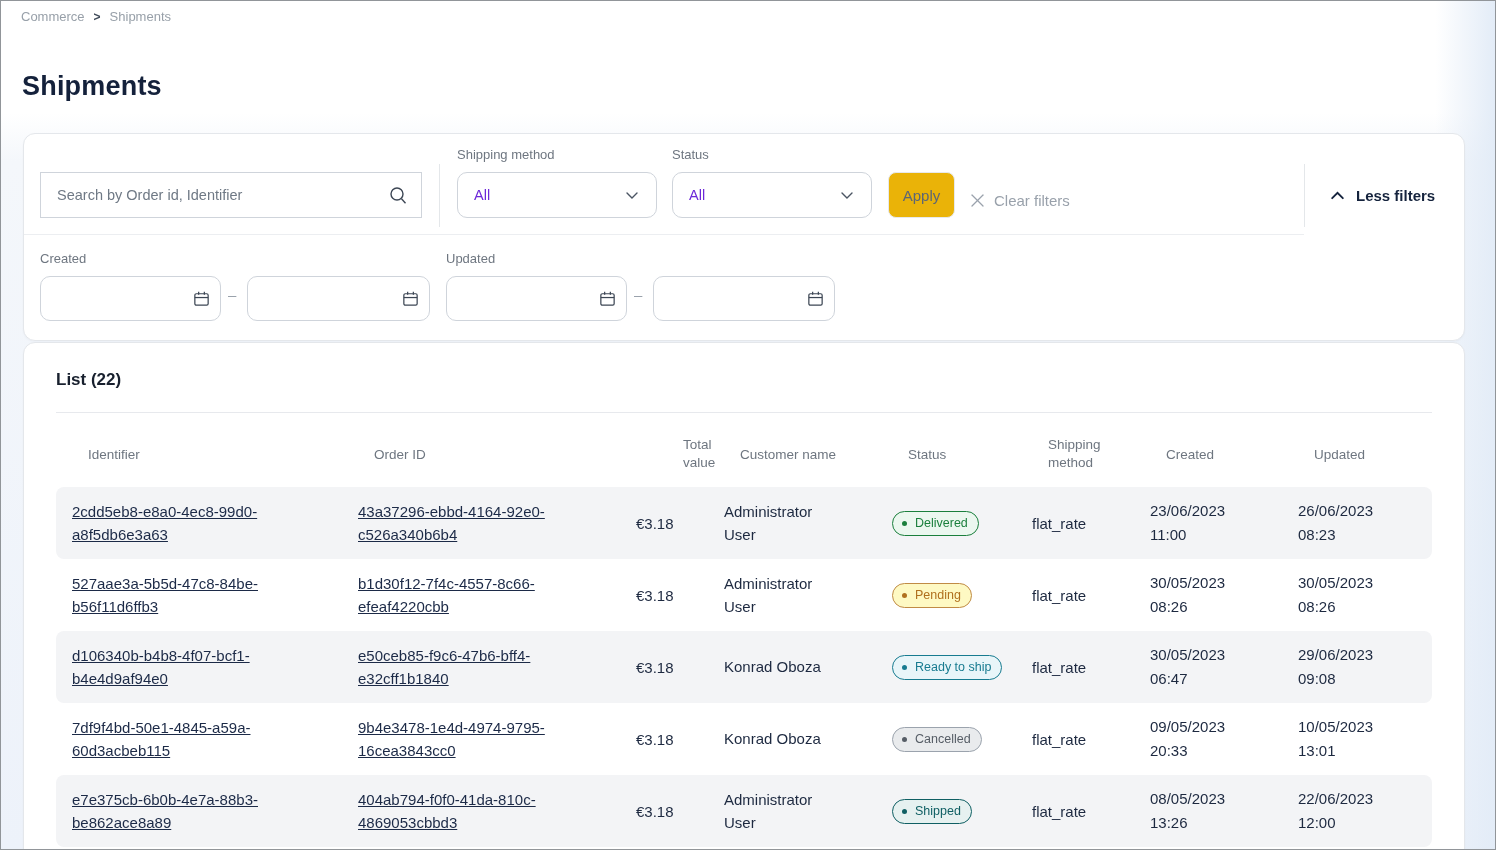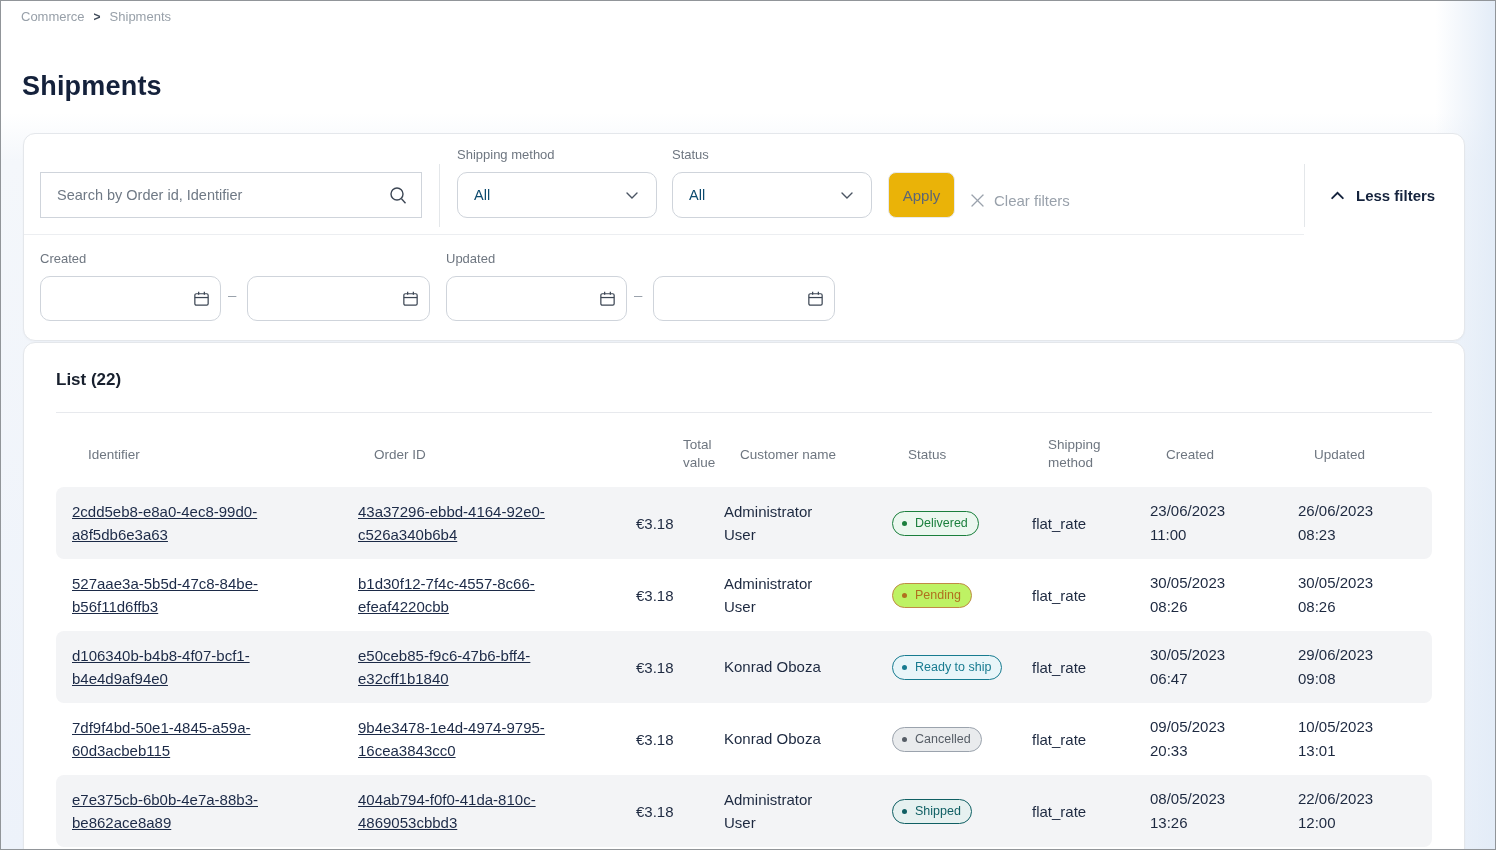--- a/index.html
+++ b/index.html
@@ -21,21 +21,21 @@
     color:#14213b; letter-spacing:.2px; }
 
   
   .filter-card{ position:absolute; left:22px; top:132px; width:1442px; height:208px;
     background:#fff; border:1px solid #e4e7eb; border-radius:12px;
     box-shadow:0 1px 2px rgba(20,33,59,.03); }
 
   .f-label{ position:absolute; font-size:13px; color:#6e7680; }
   .f-input, .f-select{
     position:absolute; height:46px; border:1px solid #cfd4db; border-radius:10px;
-    background:#fff; font-size:14.5px; color:#0c4a6e;text-align:right; }
+    background:#fff; font-size:14.5px; color:#6d28d9;text-align:right; }
   .search-wrap{ position:absolute; left:16px; top:38px; width:382px; height:46px; }
   .search-wrap input{ width:100%; height:100%; border:1px solid #cfd4db; border-radius:0;
     padding:0 42px 0 16px; font-size:14.5px; color:#3f4a5a; outline:none;
     font-family:inherit; }
   .search-wrap input::placeholder{ color:#6f7985; opacity:1; }
   .search-icon{ position:absolute; right:14px; top:13px; }
 
   .select-box{ display:flex; align-items:center; justify-content:space-between;
     padding:0 16px; cursor:pointer; }
   .vdiv{ position:absolute; width:1px; background:#e4e7ea; }
@@ -233,21 +233,21 @@
     <span>flat_rate</span>
     <span class="cell-dates"><span>23/06/2023</span><br><span>11:00</span></span>
     <span class="cell-dates"><span>26/06/2023</span><br><span>08:23</span></span>
   </div>
         <div class="grid-row t-row">
     <span><a class="cell-link">527aae3a-5b5d-47c8-84be-b56f11d6ffb3</a></span>
     <span><a class="cell-link">b1d30f12-7f4c-4557-8c66-efeaf4220cbb</a></span>
     <span>€3.18</span>
     <span class="cell-customer">Administrator User</span>
     <span>
-      <span class="badge" style="color: rgb(176, 112, 30); background: #bef264; border-color: rgb(192, 139, 69);">
+      <span class="badge" style="color: rgb(176, 112, 30); background: #fef9c3; border-color: rgb(192, 139, 69);">
         <span class="dot"></span>
         <span>Pending</span>
       </span>
     </span>
     <span>flat_rate</span>
     <span class="cell-dates"><span>30/05/2023</span><br><span>08:26</span></span>
     <span class="cell-dates"><span>30/05/2023</span><br><span>08:26</span></span>
   </div>
         <div class="grid-row t-row striped">
     <span><a class="cell-link">d106340b-b4b8-4f07-bcf1-b4e4d9af94e0</a></span>

